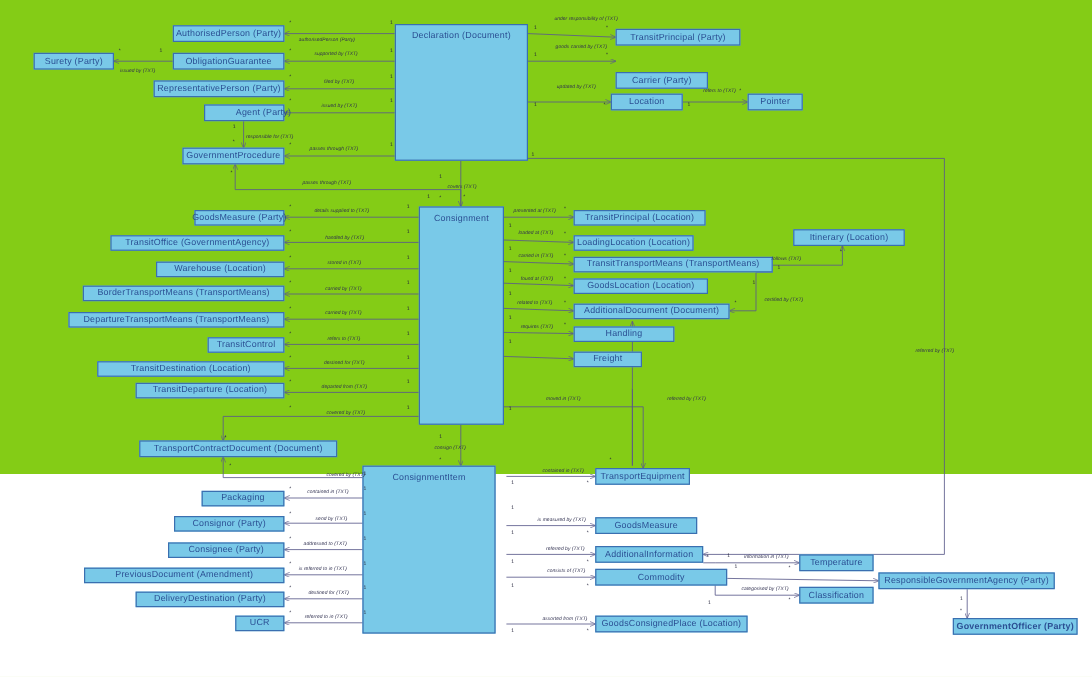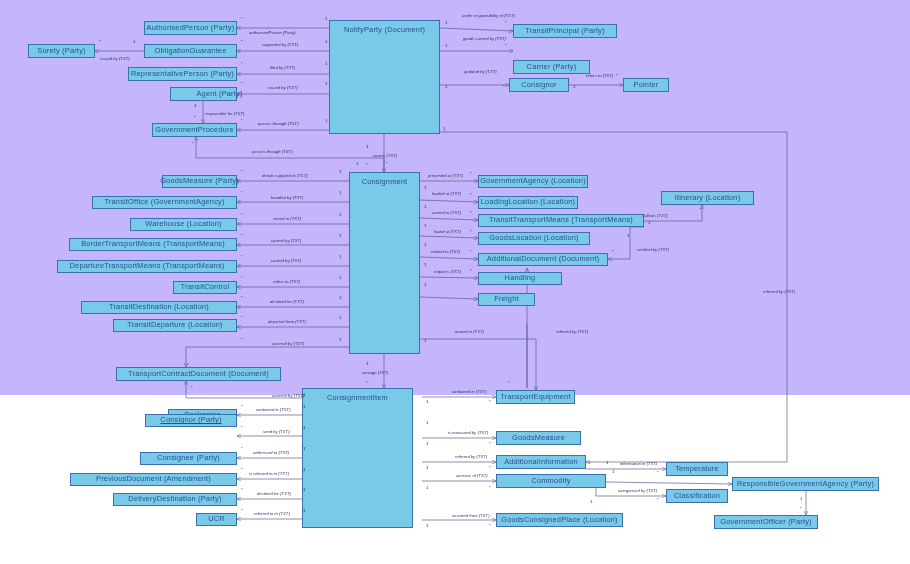--- a/index.html
+++ b/index.html
@@ -1,17 +1,17 @@
 <!DOCTYPE html>
 <html><head>
 <meta charset="utf-8">
 <style>
   html,body{margin:0;padding:0;background:#ffffff;}
   body{width:910px;height:564px;font-family:"Liberation Sans",sans-serif;overflow:hidden;}
-  #canvas{position:relative;width:910px;height:395px;background:#c4b5fd;}
+  #canvas{position:relative;width:910px;height:395px;background:#84cc16;}
   svg#wires{position:absolute;left:0;top:0;width:910px;height:564px;pointer-events:none;}
   .node{
     position:absolute;box-sizing:border-box;
     background:#79c9e8;border:1px solid #3a6fb0;
     color:#2b4f93;font-size:7.4px;letter-spacing:.2px;
     display:flex;align-items:center;justify-content:center;
     text-align:center;line-height:1.1;white-space:nowrap;
   }
   .node.big{align-items:flex-start;padding-top:5px;}
   .elabel{
@@ -113,59 +113,59 @@
     </g>
   </svg>
 
   <div id="nodes-layer">
       <div class="node" style="left: 144px; top: 21px; width: 93px; height: 14px;">AuthorisedPerson (Party)</div>
       <div class="node" style="left: 28px; top: 44px; width: 67px; height: 14px;">Surety (Party)</div>
       <div class="node" style="left: 144px; top: 44px; width: 93px; height: 14px;">ObligationGuarantee</div>
       <div class="node" style="left: 128px; top: 67px; width: 109px; height: 14px;">RepresentativePerson (Party)</div>
       <div class="node" style="left: 170px; top: 87px; width: 67px; height: 14px; padding-left: 32px;">Agent (Party)</div>
       <div class="node" style="left: 152px; top: 123px; width: 85px; height: 14px;">GovernmentProcedure</div>
-      <div class="node big" style="left: 329px; top: 20px; width: 111px; height: 114px;">NotifyParty (Document)</div>
+      <div class="node big" style="left: 329px; top: 20px; width: 111px; height: 114px;">Declaration (Document)</div>
       <div class="node" style="left: 513px; top: 24px; width: 104px; height: 14px;">TransitPrincipal (Party)</div>
       <div class="node" style="left: 513px; top: 60px; width: 77px; height: 14px;">Carrier (Party)</div>
-      <div class="node" style="left: 509px; top: 78px; width: 60px; height: 14px;">Consignor</div>
+      <div class="node" style="left: 509px; top: 78px; width: 60px; height: 14px;">Location</div>
       <div class="node" style="left: 623px; top: 78px; width: 46px; height: 14px;">Pointer</div>
       <div class="node" style="left: 162px; top: 175px; width: 75px; height: 13px;">GoodsMeasure (Party)</div>
       <div class="node" style="left: 92px; top: 196px; width: 145px; height: 13px;">TransitOffice (GovernmentAgency)</div>
       <div class="node" style="left: 130px; top: 218px; width: 107px; height: 13px;">Warehouse (Location)</div>
       <div class="node" style="left: 69px; top: 238px; width: 168px; height: 13px;">BorderTransportMeans (TransportMeans)</div>
       <div class="node" style="left: 57px; top: 260px; width: 180px; height: 13px;">DepartureTransportMeans (TransportMeans)</div>
       <div class="node" style="left: 173px; top: 281px; width: 64px; height: 13px;">TransitControl</div>
       <div class="node" style="left: 81px; top: 301px; width: 156px; height: 13px;">TransitDestination (Location)</div>
       <div class="node" style="left: 113px; top: 319px; width: 124px; height: 13px;">TransitDeparture (Location)</div>
       <div class="node big" style="left: 349px; top: 172px; width: 71px; height: 182px;">Consignment</div>
-      <div class="node" style="left: 478px; top: 175px; width: 110px; height: 13px;">GovernmentAgency (Location)</div>
+      <div class="node" style="left: 478px; top: 175px; width: 110px; height: 13px;">TransitPrincipal (Location)</div>
       <div class="node" style="left: 478px; top: 196px; width: 100px; height: 13px;">LoadingLocation (Location)</div>
       <div class="node" style="left: 478px; top: 214px; width: 166px; height: 13px;">TransitTransportMeans (TransportMeans)</div>
       <div class="node" style="left: 478px; top: 232px; width: 112px; height: 13px;">GoodsLocation (Location)</div>
       <div class="node" style="left: 478px; top: 253px; width: 130px; height: 13px;">AdditionalDocument (Document)</div>
       <div class="node" style="left: 478px; top: 272px; width: 84px; height: 13px;">Handling</div>
       <div class="node" style="left: 478px; top: 293px; width: 57px; height: 13px;">Freight</div>
       <div class="node" style="left: 661px; top: 191px; width: 93px; height: 14px;">Itinerary (Location)</div>
       <div class="node" style="left: 104px; top: 367px; width: 165px; height: 14px; margin-left: 12px;">TransportContractDocument (Document)</div>
       <div class="node" style="left: 168px; top: 409px; width: 69px; height: 13px;">Packaging</div>
-      <div class="node" style="left: 145px; top: 414px; width: 92px; height: 13px; text-decoration: underline;">Consignor (Party)</div>
+      <div class="node" style="left: 145px; top: 430px; width: 92px; height: 13px;">Consignor (Party)</div>
       <div class="node" style="left: 140px; top: 452px; width: 97px; height: 13px;">Consignee (Party)</div>
       <div class="node" style="left: 70px; top: 473px; width: 167px; height: 13px;">PreviousDocument (Amendment)</div>
       <div class="node" style="left: 113px; top: 493px; width: 124px; height: 13px;">DeliveryDestination (Party)</div>
       <div class="node" style="left: 196px; top: 513px; width: 41px; height: 13px;">UCR</div>
       <div class="node big" style="left: 302px; top: 388px; width: 111px; height: 140px;">ConsignmentItem</div>
       <div class="node" style="left: 496px; top: 390px; width: 79px; height: 14px;">TransportEquipment</div>
       <div class="node" style="left: 496px; top: 431px; width: 85px; height: 14px;">GoodsMeasure</div>
       <div class="node" style="left: 496px; top: 455px; width: 90px; height: 14px;">AdditionalInformation</div>
       <div class="node" style="left: 496px; top: 474px; width: 110px; height: 14px;">Commodity</div>
       <div class="node" style="left: 496px; top: 513px; width: 127px; height: 14px;">GoodsConsignedPlace (Location)</div>
       <div class="node" style="left: 666px; top: 462px; width: 62px; height: 14px;">Temperature</div>
       <div class="node" style="left: 666px; top: 489px; width: 62px; height: 14px;">Classification</div>
       <div class="node" style="left: 732px; top: 477px; width: 147px; height: 14px;">ResponsibleGovernmentAgency (Party)</div>
-      <div class="node" style="left: 714px; top: 515px; width: 104px; height: 14px;">GovernmentOfficer (Party)</div>
+      <div class="node" style="left: 794px; top: 515px; width: 104px; height: 14px; font-weight: bold;">GovernmentOfficer (Party)</div>
     </div>
   <div id="labels-layer">
       <div class="elabel" style="left: 249px; top: 31px;">authorisedPerson (Party)</div>
       <div class="elabel" style="left: 262px; top: 43px;">supported by (TXT)</div>
       <div class="elabel" style="left: 100px; top: 57px;">issued by (TXT)</div>
       <div class="elabel" style="left: 270px; top: 66px;">filed by (TXT)</div>
       <div class="elabel" style="left: 268px; top: 86px;">issued by (TXT)</div>
       <div class="elabel" style="left: 205px; top: 112px;">responsible for (TXT)</div>
       <div class="elabel" style="left: 258px; top: 122px;">passes through (TXT)</div>
       <div class="elabel" style="left: 252px; top: 150px;">passes through (TXT)</div>

